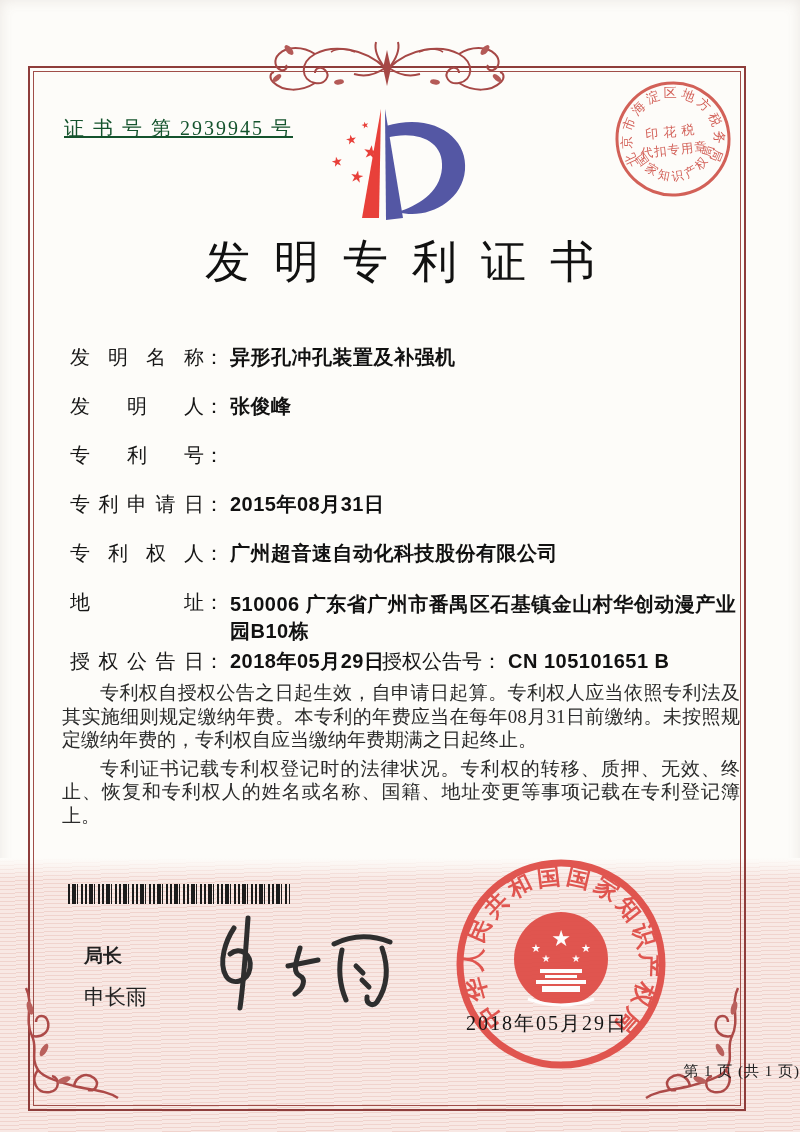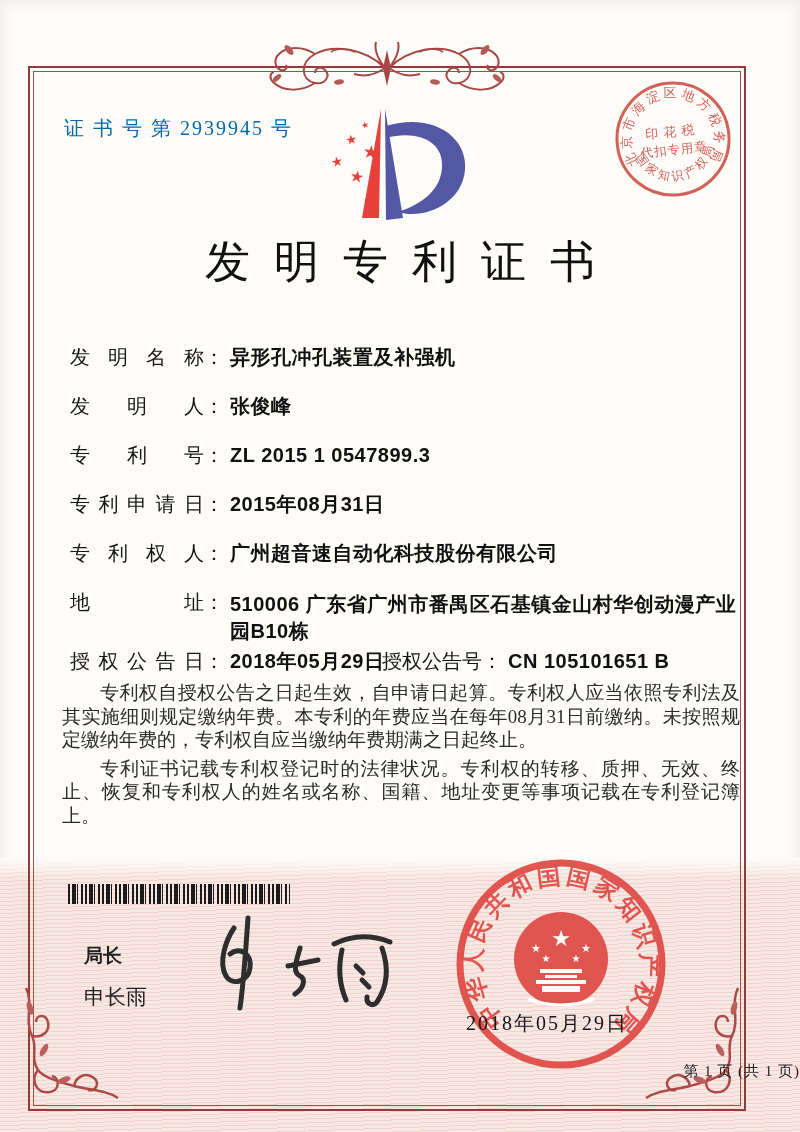--- a/index.html
+++ b/index.html
@@ -14,21 +14,21 @@
   
   .frame{position:absolute;left:28px;top:66px;width:714px;height:1041px;
       border:2px solid #8e3d3b;}
   .frame-inner{position:absolute;inset:3px;border:1px solid #a04e49;}
   
   .ornament{position:absolute;pointer-events:none;}
   .top-flourish{left:237px;top:38px;width:300px;height:60px;}
   .corner-left{left:20px;top:986px;width:106px;height:120px;}
   .corner-right{left:638px;top:986px;width:106px;height:120px;transform:scaleX(-1);}
   
-  .cert-number{position:absolute;left:64px;top:115px;font-size:20px;color:#0369a1;letter-spacing:2px;}
+  .cert-number{position:absolute;left:64px;top:115px;font-size:20px;color:#14532d;letter-spacing:2px;text-decoration:underline;}
   .logo{position:absolute;left:312px;top:106px;width:168px;height:132px;}
   .title{position:absolute;left:0;top:232px;width:100%;text-align:center;
       font-size:45px;font-weight:normal;color:#111;letter-spacing:24px;text-indent:24px;}
   
   .fields{position:absolute;left:70px;top:346px;width:668px;font-size:20px;color:#161616;}
   .frow{display:flex;align-items:flex-start;margin-bottom:26px;position:relative;line-height:23px;}
   .f-label{display:inline-block;width:134px;text-align:justify;text-align-last:justify;
       font-family:"Liberation Serif","DejaVu Serif",serif;flex:none;}
   .f-colon{flex:none;margin-right:6px;}
   .f-value{font-family:"Liberation Sans","DejaVu Sans",sans-serif;font-weight:600;
@@ -141,21 +141,20 @@
       <span class="f-value">异形孔冲孔装置及补强机</span>
     </div>
     <div class="frow">
       <span class="f-label">发明人</span>
         <span class="f-colon">：</span>
       <span class="f-value">张俊峰</span>
     </div>
     <div class="frow">
       <span class="f-label">专利号</span>
         <span class="f-colon">：</span>
-      <span class="f-value">ZL 2015 1 0547899.3</span>
     </div>
     <div class="frow">
       <span class="f-label">专利申请日</span>
         <span class="f-colon">：</span>
       <span class="f-value">2015年08月31日</span>
     </div>
     <div class="frow">
       <span class="f-label">专利权人</span>
         <span class="f-colon">：</span>
       <span class="f-value">广州超音速自动化科技股份有限公司</span>

